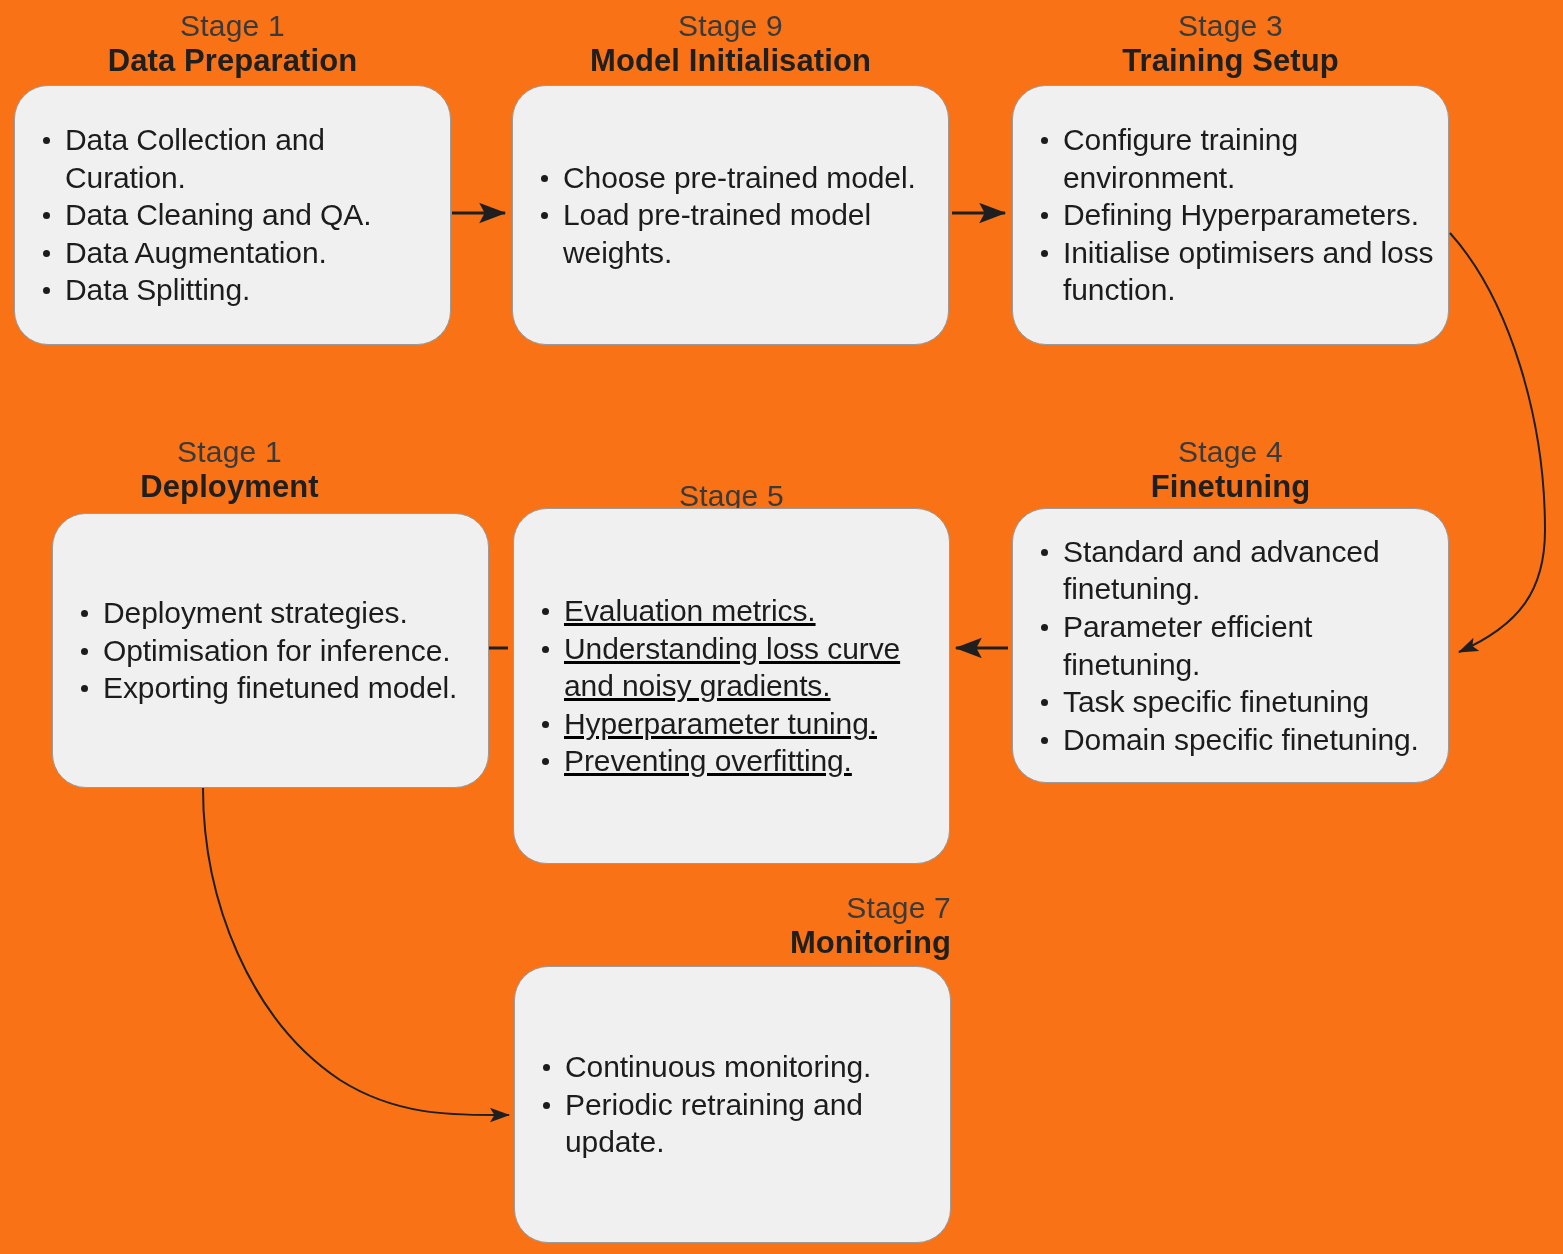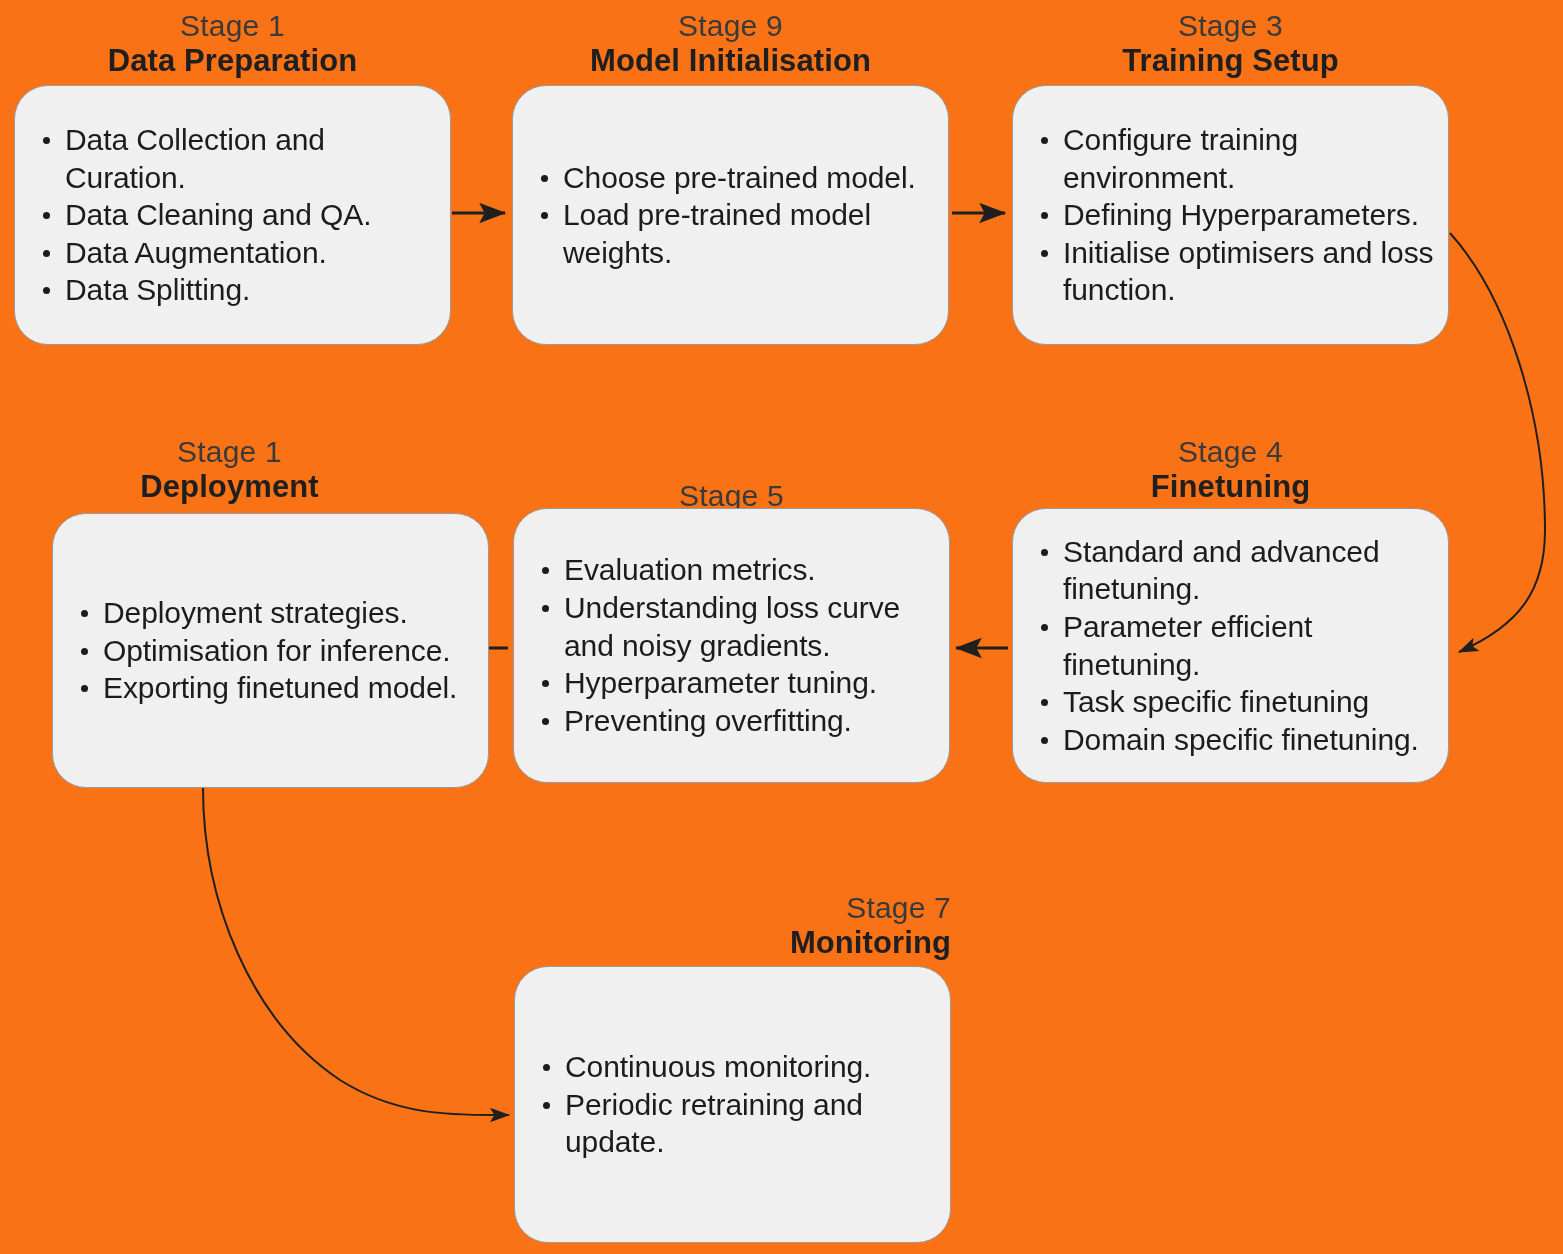--- a/index.html
+++ b/index.html
@@ -166,21 +166,21 @@
         <li>Exporting finetuned model.</li>
       </ul>
     </div>
   </div>
 
   <div class="stage" style="left:513px; top:434px; width:437px;">
     <div class="stage-header" style="top:0;margin-top:44px;">
       <span class="stage-num">Stage 5</span>
       <span class="stage-title">Validation &amp; Evaluation</span>
     </div>
-    <div class="box" style="left:0; top:74px; width:437px; height:275px;">
+    <div class="box" style="left:0; top:74px; width:437px; height:356px;text-decoration:underline;">
       <ul class="bullets">
         <li>Evaluation metrics.</li>
         <li>Understanding loss curve and noisy gradients.</li>
         <li>Hyperparameter tuning.</li>
         <li>Preventing overfitting.</li>
       </ul>
     </div>
   </div>
 
   <div class="stage" style="left:1012px; top:434px; width:437px;">

